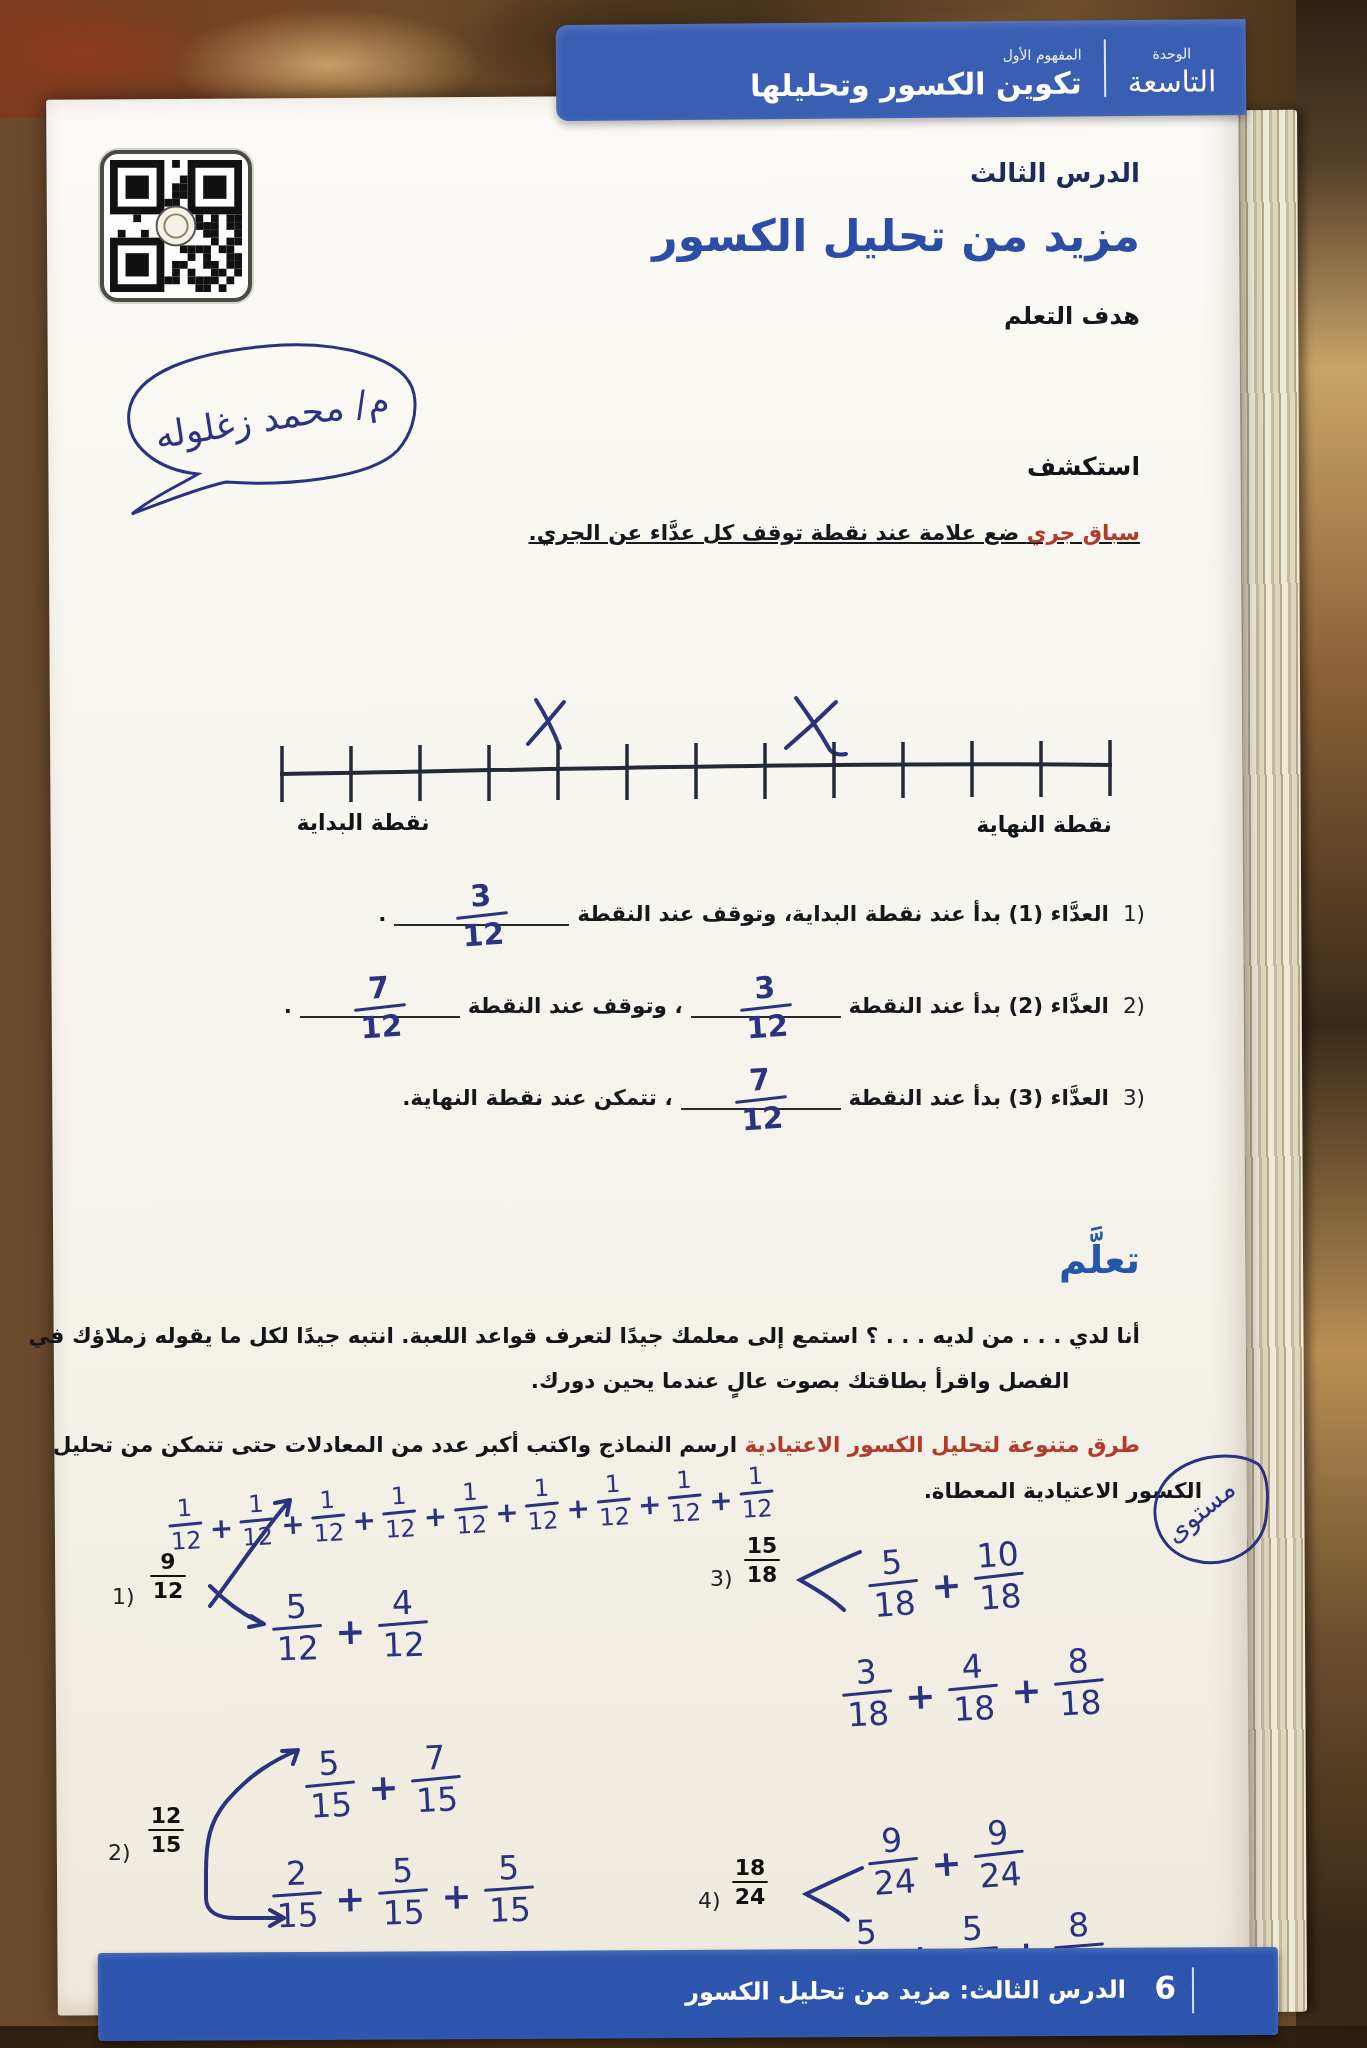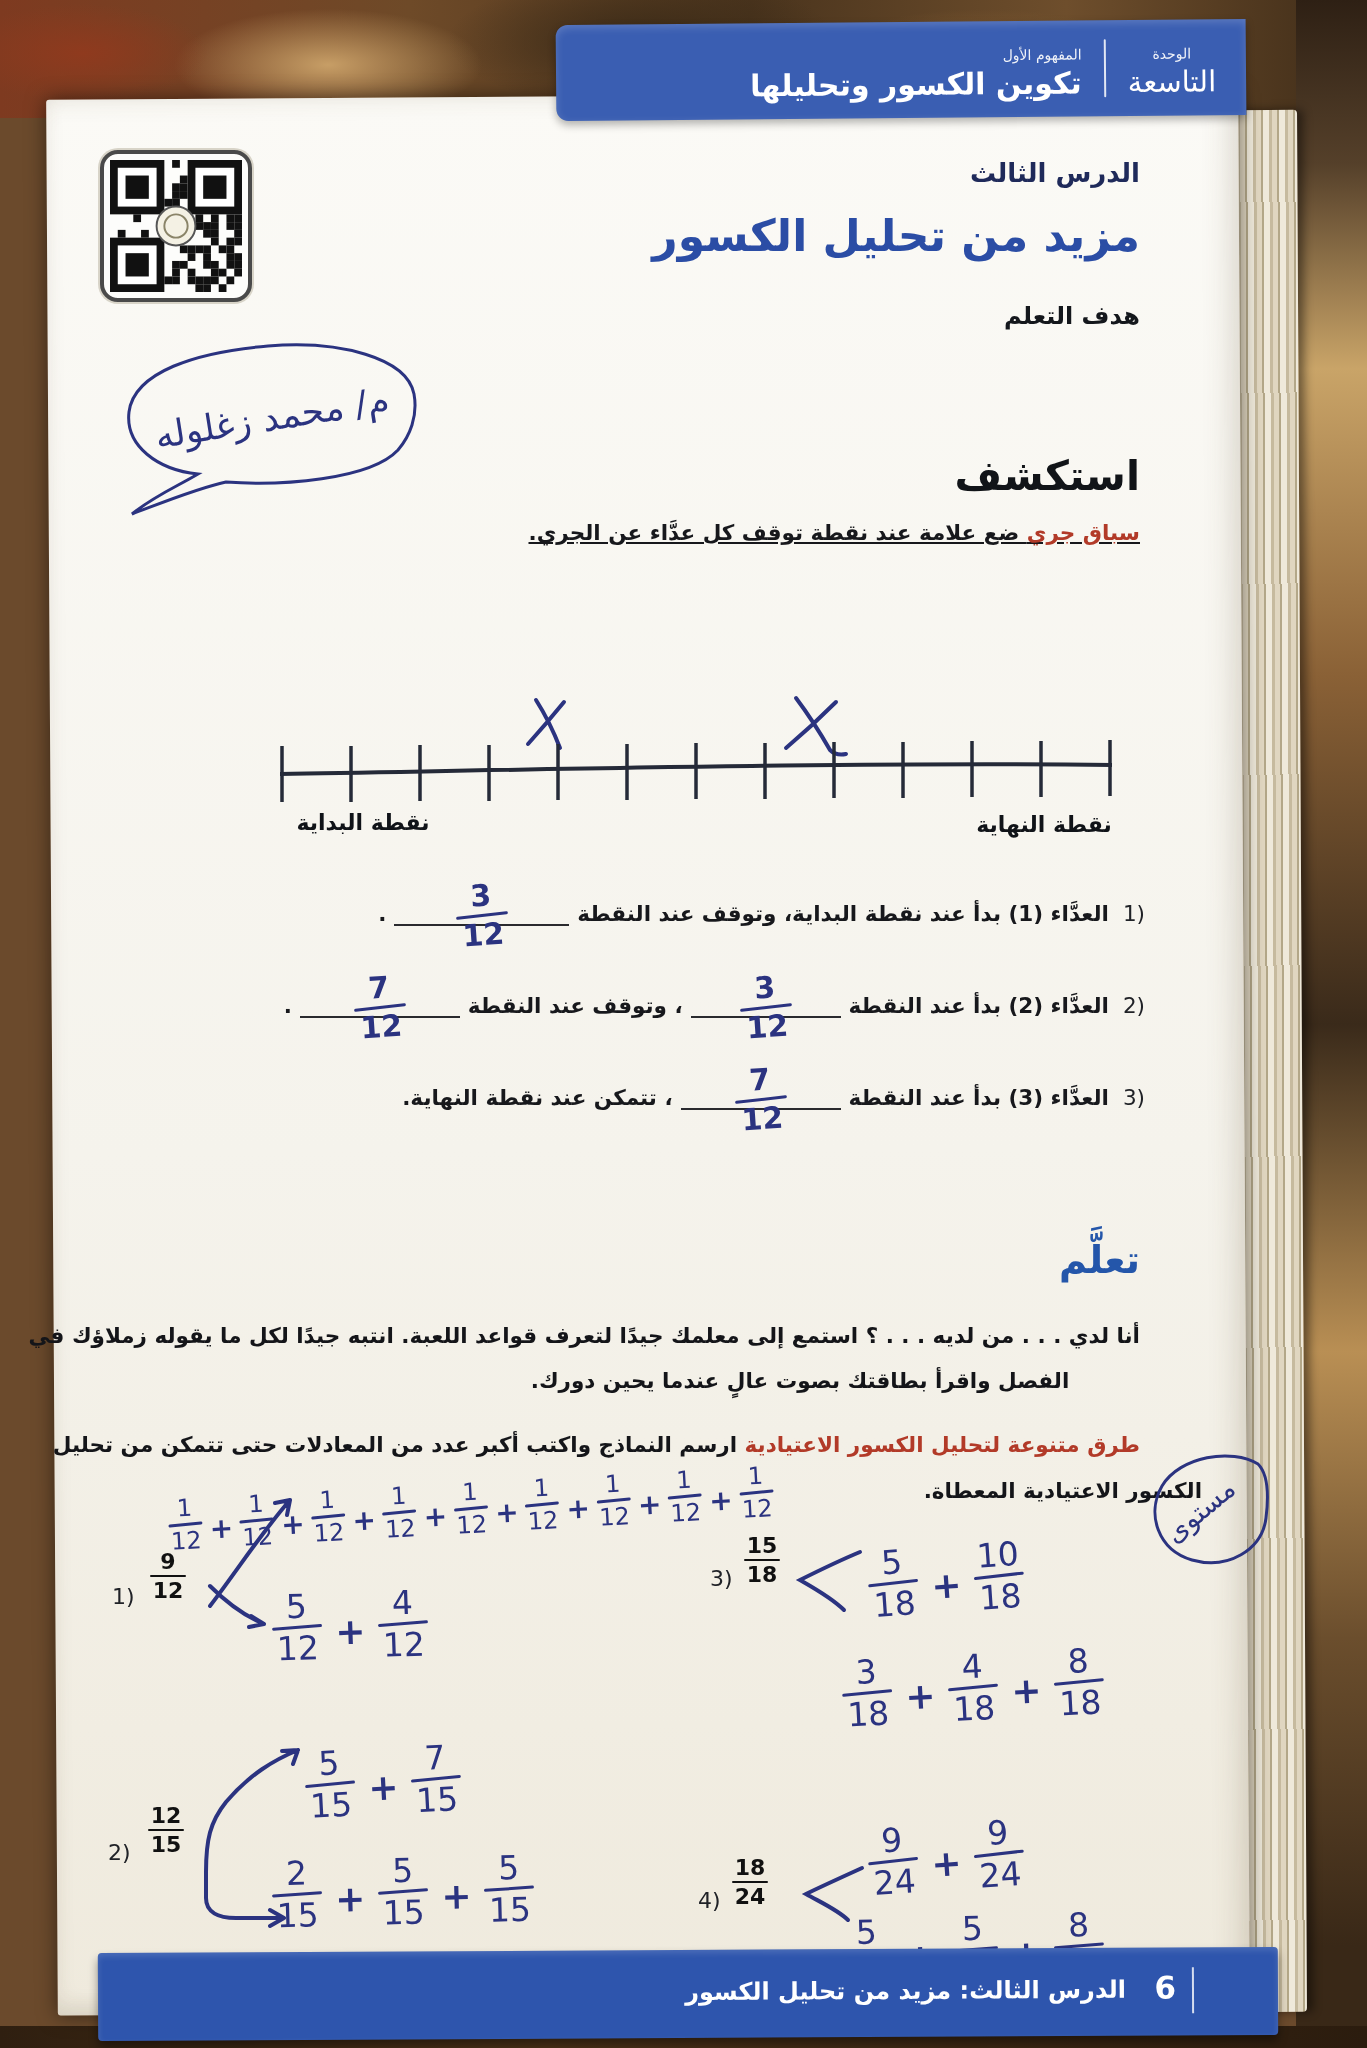--- a/index.html
+++ b/index.html
@@ -48,21 +48,21 @@
 
   
   .qr-box{position:absolute; left:100px; top:150px; width:152px; height:152px; background:#fdfdfb;
     border:4px solid #4a4a4a; border-radius:18px; padding:6px; box-shadow:0 0 0 2px #d8d4c8;}
 
   
   .kicker{right:227px; top:158px; font-size:26px; font-weight:bold; color:#1f2a5a;}
   .doc-title{right:227px; top:210px; font-size:44px; font-weight:bold; color:var(--title-blue);}
   .obj-heading{right:227px; top:302px; font-size:24px; font-weight:bold; color:#14171c;}
   .obj-text{right:252px; top:344px; font-size:21.5px; color:#17181c; text-align:right; line-height:45px; font-weight:bold;}
-  .explore-heading{right:227px; top:452px; font-size:41px; font-weight:bold; color:#111418;}
+  .explore-heading{right:227px; top:452px; font-size:25px; font-weight:bold; color:#111418;}
   .race-line{right:227px; top:520px; font-size:21.5px; font-weight:bold; color:#17181c; white-space:nowrap;text-decoration:underline;}
   .race-label{color:var(--red);}
   .nl-label{font-size:22px; font-weight:bold; color:#101318; text-align:center;}
   .learn-heading{right:227px; top:1238px; font-size:38px; font-weight:bold; color:#2456aa;}
   .game-line1{right:227px; top:1323px; font-size:21.5px; font-weight:bold; color:#141519; white-space:nowrap;}
   .game-line2{left:800px; top:1368px; transform:translateX(-50%); font-size:21.5px; font-weight:bold; color:#141519; white-space:nowrap;}
   .methods-line1{right:227px; top:1432px; font-size:21.5px; font-weight:bold; color:#141519; white-space:nowrap;text-align:right;}
   .methods-red{color:var(--red);}
   .methods-line2{right:165px; top:1478px; font-size:21.5px; font-weight:bold; color:#141519;}
 

